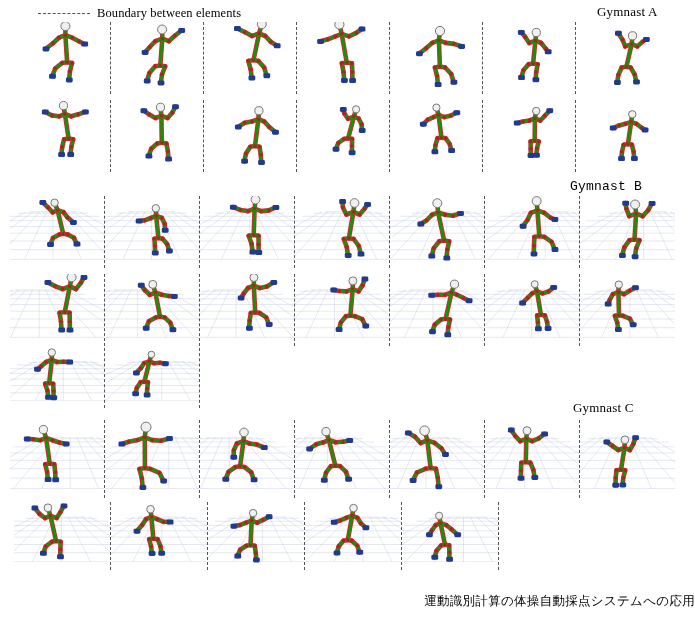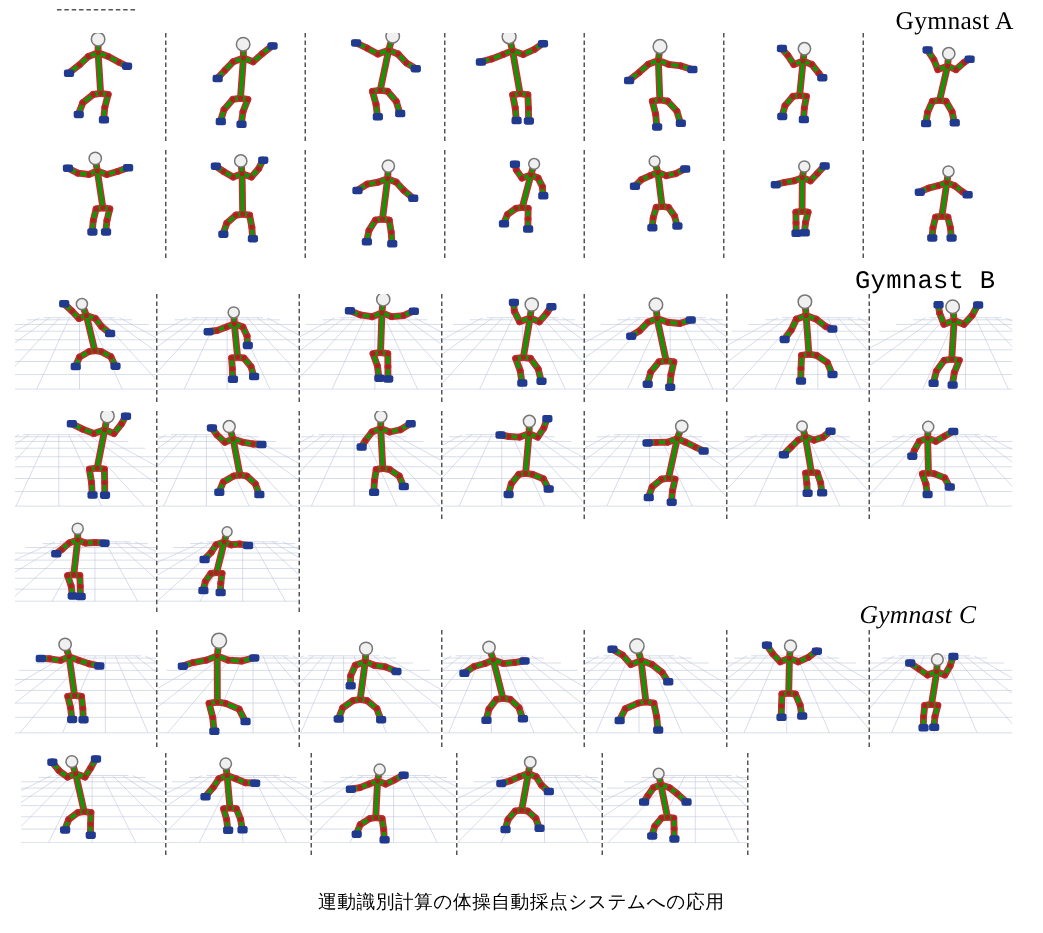--- a/index.html
+++ b/index.html
@@ -31,32 +31,32 @@
     border-top: 1px dashed #555;
   }
   .legend-label {
     font-size: 12.5px;
     letter-spacing: 0.1px;
   }
 
   
   .group-title {
     position: absolute;
-    font-size: 17px;
+    font-size: 13px;
     letter-spacing: 0.2px;
     white-space: nowrap;
   }
 
   
   .caption {
     position: absolute;
     left: 0;
     right: 0;
     bottom: 12px;
-    text-align: center;
+    text-align: right;
     font-size: 12.5px;
     font-family: "DejaVu Sans", sans-serif;
     letter-spacing: 0.3px;
   }
 
   
   .row {
     position: absolute;
     display: flex;
     align-items: flex-start;
@@ -71,25 +71,26 @@
   }
   .frame svg {
     display: block;
   }
 </style>
 </head>
 <body>
 
 <div class="legend">
   <span class="legend-dash"></span>
+  <span class="legend-label">Boundary between elements</span>
 </div>
 
 <div class="group-title" style="left:597px; top:4px;">Gymnast A</div>
 <div class="group-title" style="left:570px; top:179px;font-family:Liberation Mono, monospace;">Gymnast B</div>
-<div class="group-title" style="left:573px; top:400px;font-style:italic;">Gymnast C</div>
+<div class="group-title" style="left:573px; top:400px;">Gymnast C</div>
 
 <div id="figure-rows">
     <div class="row" style="left: 18px; top: 22px;">
       <div class="frame sep" style="width: 93px; height: 72px;">
         <svg width="93" height="72" viewBox="0 0 93 72">
           <line x1="49.1" y1="40.2" x2="47.4" y2="13.2" stroke="#c03030" stroke-width="4.6" stroke-linecap="round"></line>
           <line x1="47.4" y1="13.2" x2="47.4" y2="4.1" stroke="#c03030" stroke-width="4.6" stroke-linecap="round"></line>
           <line x1="47.4" y1="13.2" x2="40.9" y2="15.7" stroke="#c03030" stroke-width="4.6" stroke-linecap="round"></line>
           <line x1="47.4" y1="13.2" x2="54.2" y2="15.7" stroke="#c03030" stroke-width="4.6" stroke-linecap="round"></line>
           <line x1="40.9" y1="15.7" x2="35.0" y2="21.2" stroke="#c03030" stroke-width="4.6" stroke-linecap="round"></line>

